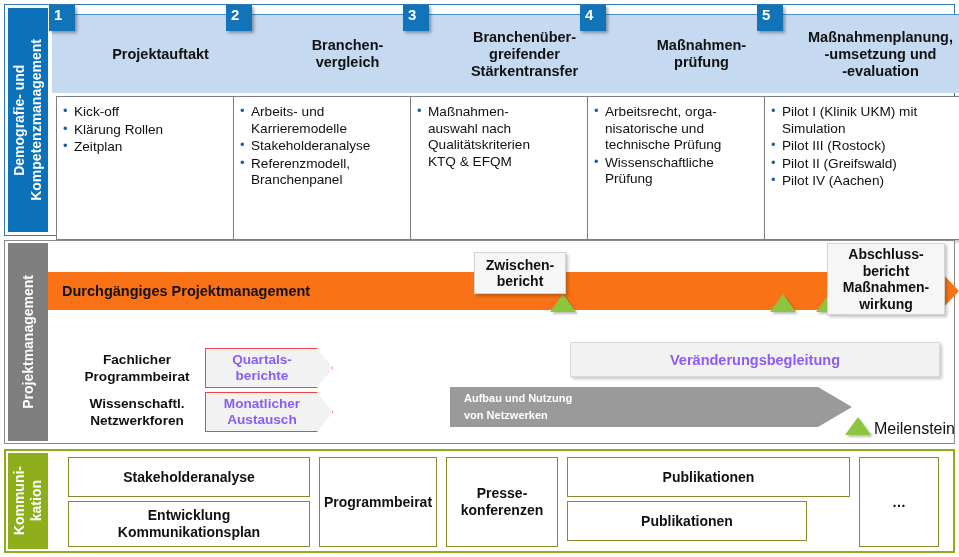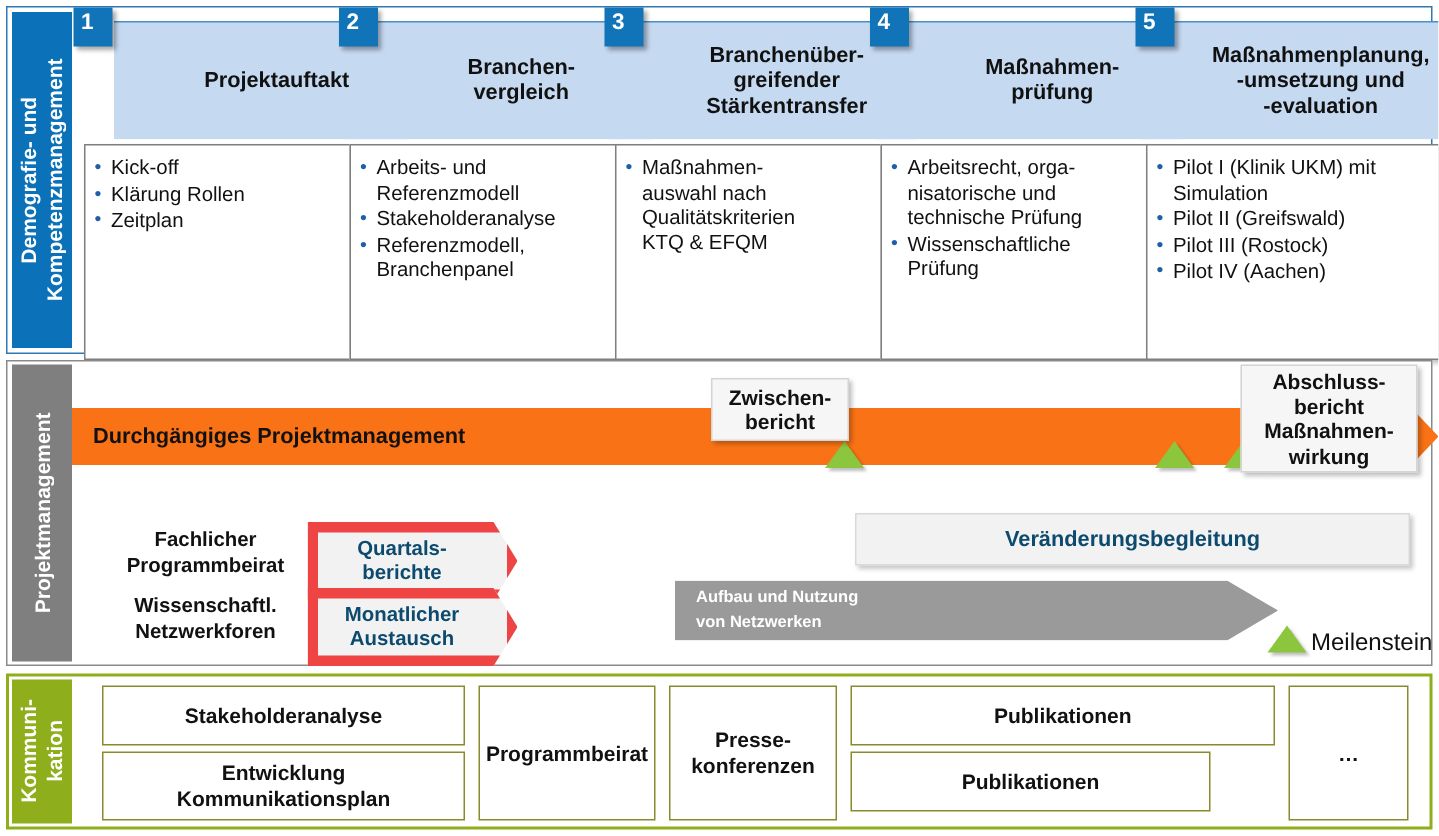--- a/index.html
+++ b/index.html
@@ -34,27 +34,27 @@
   .listbox li{position:relative;padding-left:11px;font-size:13.6px;line-height:16.5px;color:#111;
               margin-bottom:1px;white-space:pre-line;}
   .listbox li:before{content:"\2022";position:absolute;left:0;top:-1px;color:#1f5fa8;font-size:13px;}
 
   
   #sec2{left:4px;top:240px;width:951px;height:204px;border:1px solid #8a8a8a;background:#fff;}
   #sec2-side{left:8px;top:243px;width:40px;height:198px;background:#7f7f7f;color:#fff;
              display:flex;align-items:center;justify-content:center;}
   .lightbar{position:absolute;background:#f2f2f2;border:1px solid #d9d9d9;
             display:flex;align-items:center;justify-content:center;
-            box-shadow:2px 2px 3px rgba(0,0,0,.22);font-weight:bold;font-size:14.5px;color:#0c4a6e;}
-
-  .arrowbox{position:absolute;background:#f2f2f2;border:7px solid #ef4444;
+            box-shadow:2px 2px 3px rgba(0,0,0,.22);font-weight:bold;font-size:14.5px;color:#8b5cf6;}
+
+  .arrowbox{position:absolute;background:#f2f2f2;border:1px solid #ef4444;
             clip-path:polygon(0 0,calc(100% - 16px) 0,100% 50%,calc(100% - 16px) 100%,0 100%);
             box-shadow:2px 2px 3px rgba(0,0,0,.2);
             display:flex;align-items:center;justify-content:center;
-            font-weight:bold;font-size:13.6px;line-height:16px;color:#0c4a6e;text-align:center;
+            font-weight:bold;font-size:13.6px;line-height:16px;color:#8b5cf6;text-align:center;
             padding-right:14px;white-space:pre-line;}
 
   .bigarrow{position:absolute;background:#9a9a9a;
             clip-path:polygon(0 0,calc(100% - 34px) 0,100% 50%,calc(100% - 34px) 100%,0 100%);
             display:flex;align-items:center;font-weight:bold;font-size:11px;line-height:17px;
             color:#fff;padding-left:14px;white-space:pre-line;}
 
   .bararrow{position:absolute;background:#f97316;
             clip-path:polygon(0 0,calc(100% - 18px) 0,100% 50%,calc(100% - 18px) 100%,0 100%);
             display:flex;align-items:center;font-weight:bold;font-size:14.5px;color:#111;padding-left:14px;}
@@ -86,21 +86,21 @@
 
 <div id="canvas">
 
   <div class="abs" id="sec1"></div>
 
   <div class="abs" id="sec1-side">
     <span class="vert-label">Demografie- und
 Kompetenzmanagement</span>
   </div>
 
-  <div class="chev first" style="left:52px;top:14px;width:185px;margin-left:24px;">
+  <div class="chev first" style="left:52px;top:14px;width:185px;">
     <span class="txt">Projektauftakt</span>
   </div>
   <div class="chev" style="left:229px;top:14px;width:185px;">
     <span class="txt">Branchen-
 vergleich</span>
   </div>
   <div class="chev" style="left:406px;top:14px;width:185px;">
     <span class="txt">Branchenüber-
 greifender
 Stärkentransfer</span>
@@ -124,21 +124,21 @@
   <div class="listbox" style="left:56px;top:96px;width:164px;height:131px;">
     <ul>
       <li>Kick-off</li>
       <li>Klärung Rollen</li>
       <li>Zeitplan</li>
     </ul>
   </div>
   <div class="listbox" style="left:233px;top:96px;width:164px;height:131px;">
     <ul>
       <li>Arbeits- und
-Referenzmodell</li>
+Karrieremodelle</li>
       <li>Stakeholderanalyse</li>
       <li>Referenzmodell,
 Branchenpanel</li>
     </ul>
   </div>
   <div class="listbox" style="left:410px;top:96px;width:164px;height:131px;">
     <ul>
       <li>Maßnahmen-
 auswahl nach
 Qualitätskriterien
@@ -151,22 +151,22 @@
 nisatorische und
 technische Prüfung</li>
       <li>Wissenschaftliche
 Prüfung</li>
     </ul>
   </div>
   <div class="listbox" style="left:764px;top:96px;width:182px;height:131px;">
     <ul>
       <li>Pilot I (Klinik UKM) mit
 Simulation</li>
+      <li>Pilot III (Rostock)</li>
       <li>Pilot II (Greifswald)</li>
-      <li>Pilot III (Rostock)</li>
       <li>Pilot IV (Aachen)</li>
     </ul>
   </div>
 
   <div class="abs" id="sec2"></div>
 
   <div class="abs" id="sec2-side">
     <span class="vert-label">Projektmanagement</span>
   </div>
 

